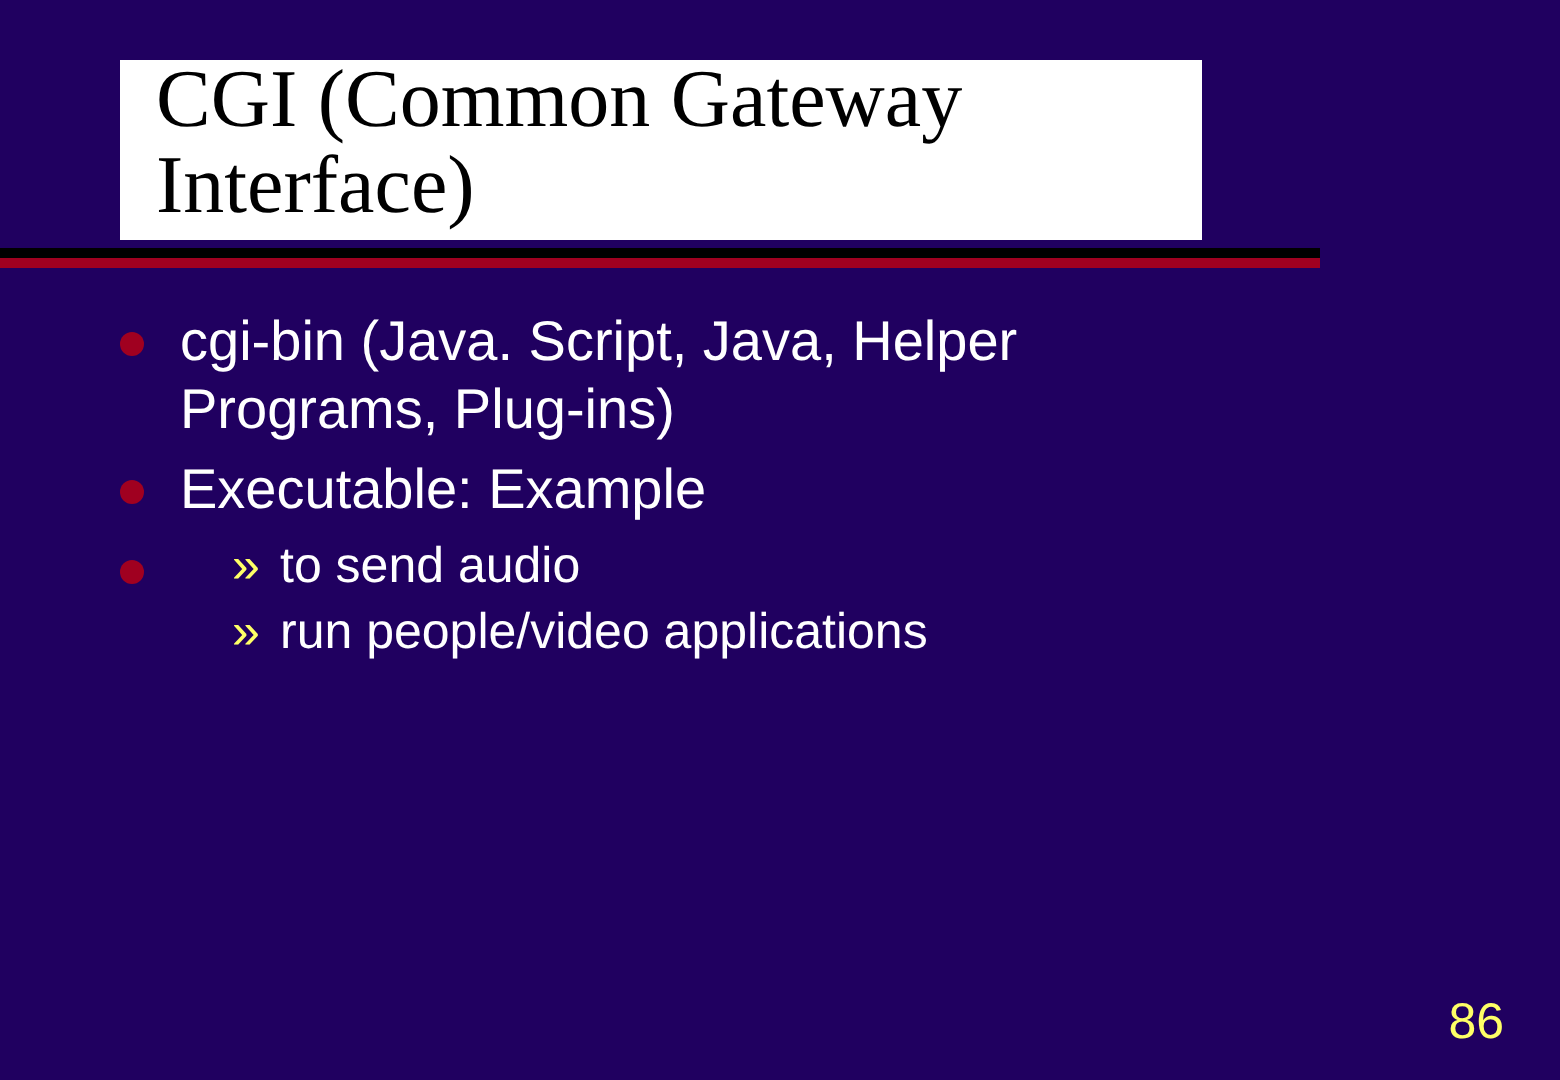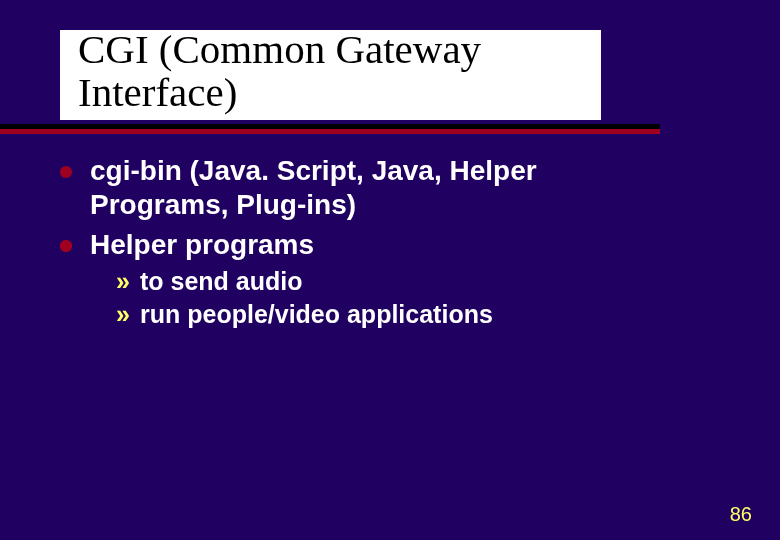--- a/index.html
+++ b/index.html
@@ -43,21 +43,20 @@
     height: 58px;
     display: flex;
     align-items: center;
   }
   ul.top {
     list-style: none;
     margin: 0;
     padding: 0;
     font-size: 28px;
     line-height: 1.22;
-    font-weight: bold;
   }
   ul.top > li {
     position: relative;
     padding-left: 30px;
     margin-bottom: 6px;
   }
   ul.top > li::before {
     content: "";
     position: absolute;
     left: 0;
@@ -84,37 +83,37 @@
     position: absolute;
     left: 0;
     top: 0;
     color: #ffff66;
   }
   .pagenum {
     position: absolute;
     right: 28px;
     bottom: 14px;
     color: #ffff66;
-    font-size: 20px;
+    font-size: 25px;
   }
 </style>
 </head>
 <body>
 
 <div class="slide">
   <div class="title">CGI (Common Gateway Interface)</div>
 
   <ul class="top">
     <li>
       <span>cgi-bin (Java. Script, Java, Helper Programs, Plug-ins)</span>
     </li>
     <li>
+      <span>Executable: Example</span>
     </li>
     <li>
-      <span>Helper programs</span>
       <ul class="sub">
         <li>
           <span>to send audio</span>
         </li>
         <li>
           <span>run people/video applications</span>
         </li>
       </ul>
     </li>
   </ul>

